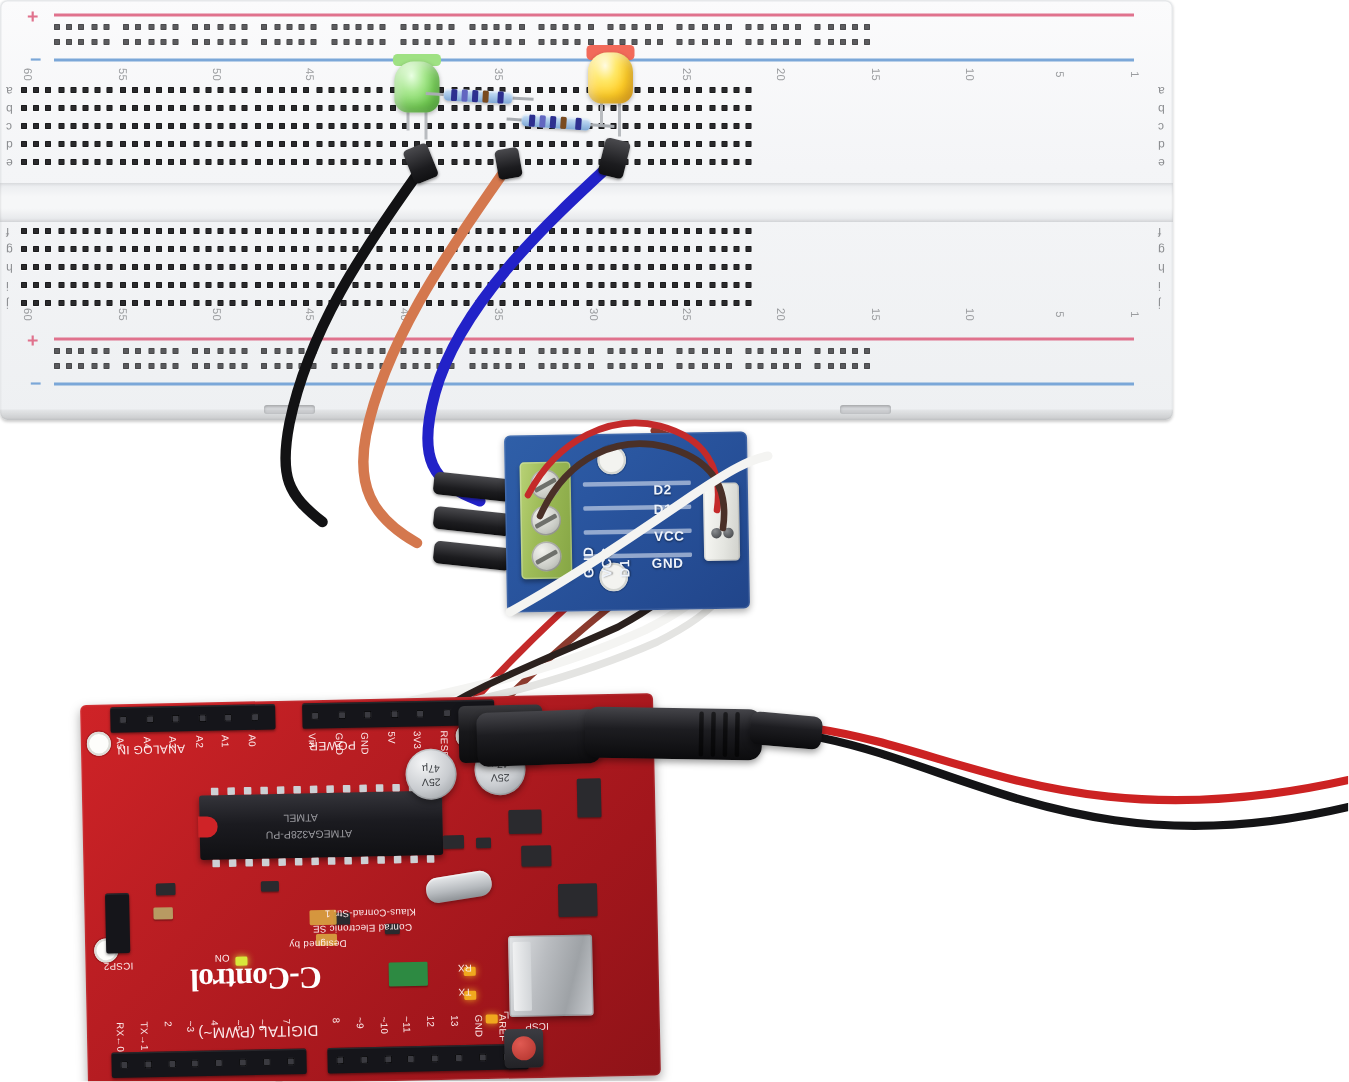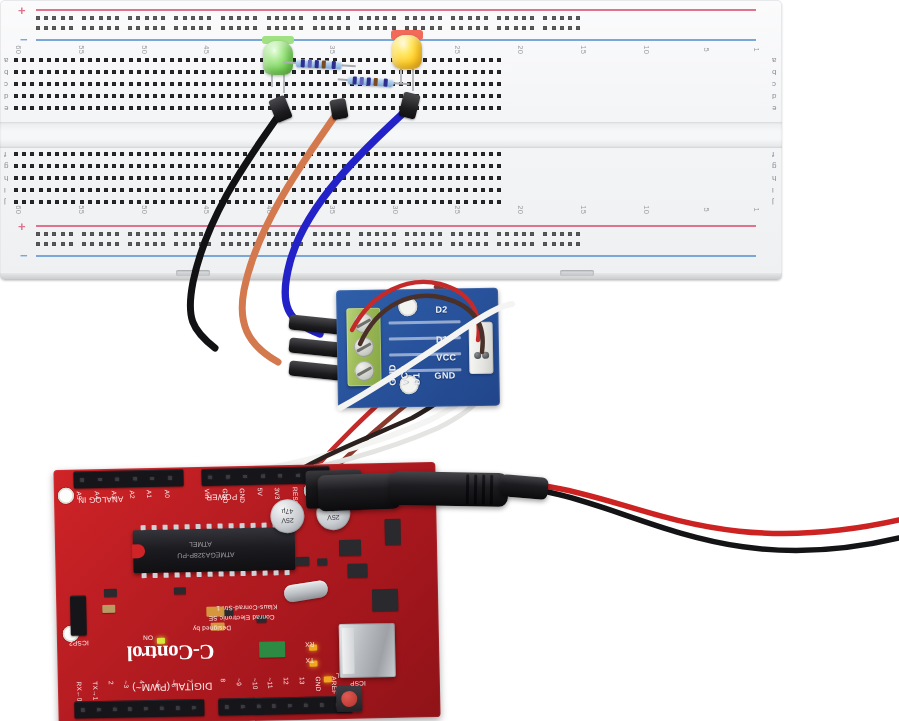--- a/index.html
+++ b/index.html
@@ -1291,21 +1291,21 @@
     <div class="terminal">
       <div class="screw" style="top:5px;"></div>
       <div class="screw" style="top:29px;"></div>
       <div class="screw" style="top:53px;"></div>
     </div>
 
     <div class="mod-lbl vert" style="left:50px;top:96px;">GND</div>
     <div class="mod-lbl vert" style="left:62px;top:96px;">VCC</div>
     <div class="mod-lbl vert" style="left:74px;top:96px;">D1</div>
 
-    <div class="mod-lbl" style="left:99px;top:16px;">D2</div>
+    <div class="mod-lbl" style="left:99px;top:33px;">D2</div>
     <div class="mod-lbl" style="left:99px;top:46px;">D1</div>
     <div class="mod-lbl" style="left:99px;top:64px;">VCC</div>
     <div class="mod-lbl" style="left:97px;top:82px;">GND</div>
 
     <div class="jst">
       <div class="jst-pin" style="left:5px;top:30px;"></div>
       <div class="jst-pin" style="left:13px;top:30px;"></div>
     </div>
   </div>
 

